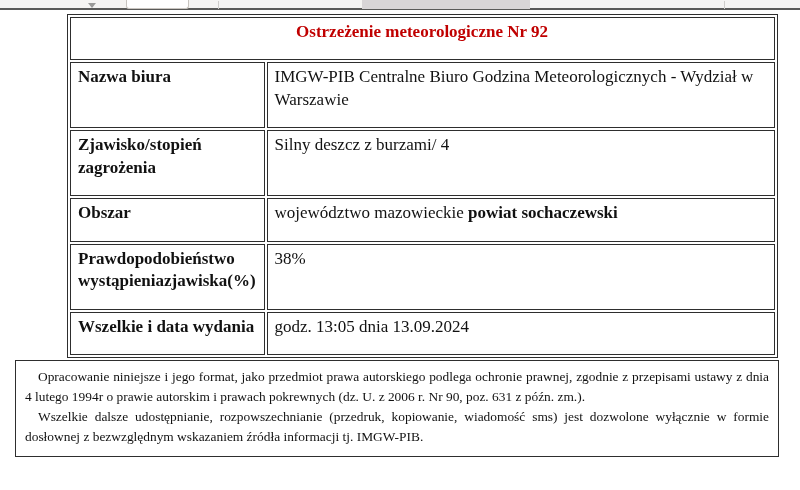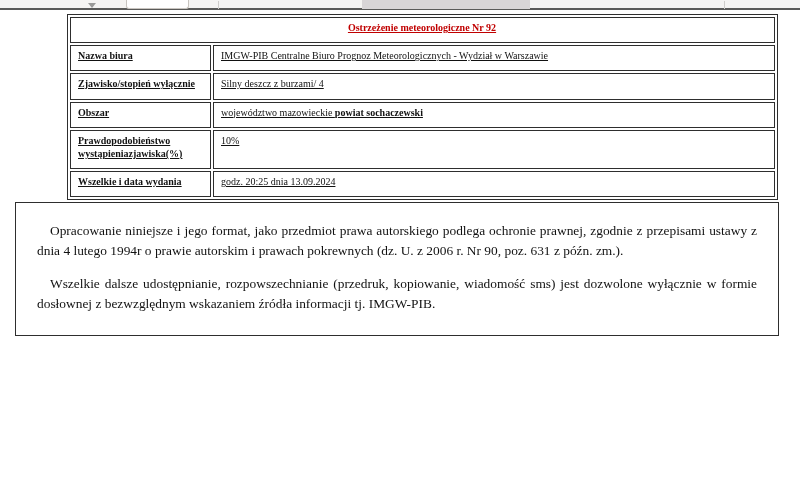--- a/index.html
+++ b/index.html
@@ -53,25 +53,24 @@
   table.warning{
     margin:4px 0 0 67px;
     width:711px;
     border-collapse:separate;
     border-spacing:2px;
     border:1px solid var(--border-col);
     background:#ffffff;
   }
   table.warning td{
     border:1px solid var(--border-col);
-    padding:3px 8px 8px 7px;
-    font-size:10px;
+    padding:3px 8px 16px 7px;
+    font-size:17px;
     line-height:1.32;
     vertical-align:top;
-    text-decoration:underline;
   }
   td.title-cell{
     text-align:center;
     color:var(--title-red);
     font-weight:bold;
     font-size:16.5px;
     padding:5px 4px 6px 4px;
   }
   td.label-cell{
     width:141px;
@@ -84,21 +83,21 @@
   .footer-box{
     margin:2px 0 0 15px;
     width:764px;
     border:1px solid var(--border-col);
     padding:6px 9px 9px 9px;
     font-size:13.4px;
     line-height:1.5;
     text-align:justify;
   }
   .footer-box p{
-    margin:12px;
+    margin:0;
     text-indent:13px;
   }
 </style>
 </head>
 <body>
 
 <div class="toolbar">
   <div class="caret"></div>
   <div class="input-frag"></div>
   <div class="sep sep1"></div>
@@ -107,37 +106,37 @@
 </div>
 
 <table class="warning">
   <tbody>
     <tr>
       <td colspan="2" class="title-cell">Ostrzeżenie meteorologiczne Nr 92</td>
     </tr>
 
   <tr>
         <td class="label-cell">Nazwa biura</td>
-        <td class="value-cell">IMGW-PIB Centralne Biuro Prognoz Meteorologicznych - Wydział w Warszawie</td>
+        <td class="value-cell">IMGW-PIB Centralne Biuro Godzina Meteorologicznych - Wydział w Warszawie</td>
       </tr>
       <tr>
-        <td class="label-cell">Zjawisko/stopień wyłącznie</td>
+        <td class="label-cell">Zjawisko/stopień zagrożenia</td>
         <td class="value-cell">Silny deszcz z burzami/ 4</td>
       </tr>
       <tr>
         <td class="label-cell">Obszar</td>
         <td class="value-cell">województwo mazowieckie <b>powiat sochaczewski</b></td>
       </tr>
       <tr>
         <td class="label-cell">Prawdopodobieństwo wystąpieniazjawiska(%)</td>
-        <td class="value-cell">10%</td>
+        <td class="value-cell">38%</td>
       </tr>
       <tr>
         <td class="label-cell">Wszelkie i data wydania</td>
-        <td class="value-cell">godz. 20:25 dnia 13.09.2024</td>
+        <td class="value-cell">godz. 13:05 dnia 13.09.2024</td>
       </tr>
     </tbody>
 </table>
 
 <div class="footer-box">
   <p>Opracowanie niniejsze i jego format, jako przedmiot prawa autorskiego podlega ochronie prawnej, zgodnie z przepisami ustawy z dnia 4 lutego 1994r o prawie autorskim i prawach pokrewnych (dz. U. z 2006 r. Nr 90, poz. 631 z późn.  zm.).</p>
   <p>Wszelkie dalsze udostępnianie, rozpowszechnianie (przedruk, kopiowanie, wiadomość   sms) jest dozwolone wyłącznie w formie dosłownej z bezwzględnym wskazaniem źródła  informacji tj. IMGW-PIB.</p>
 </div>
 
 </body></html>

